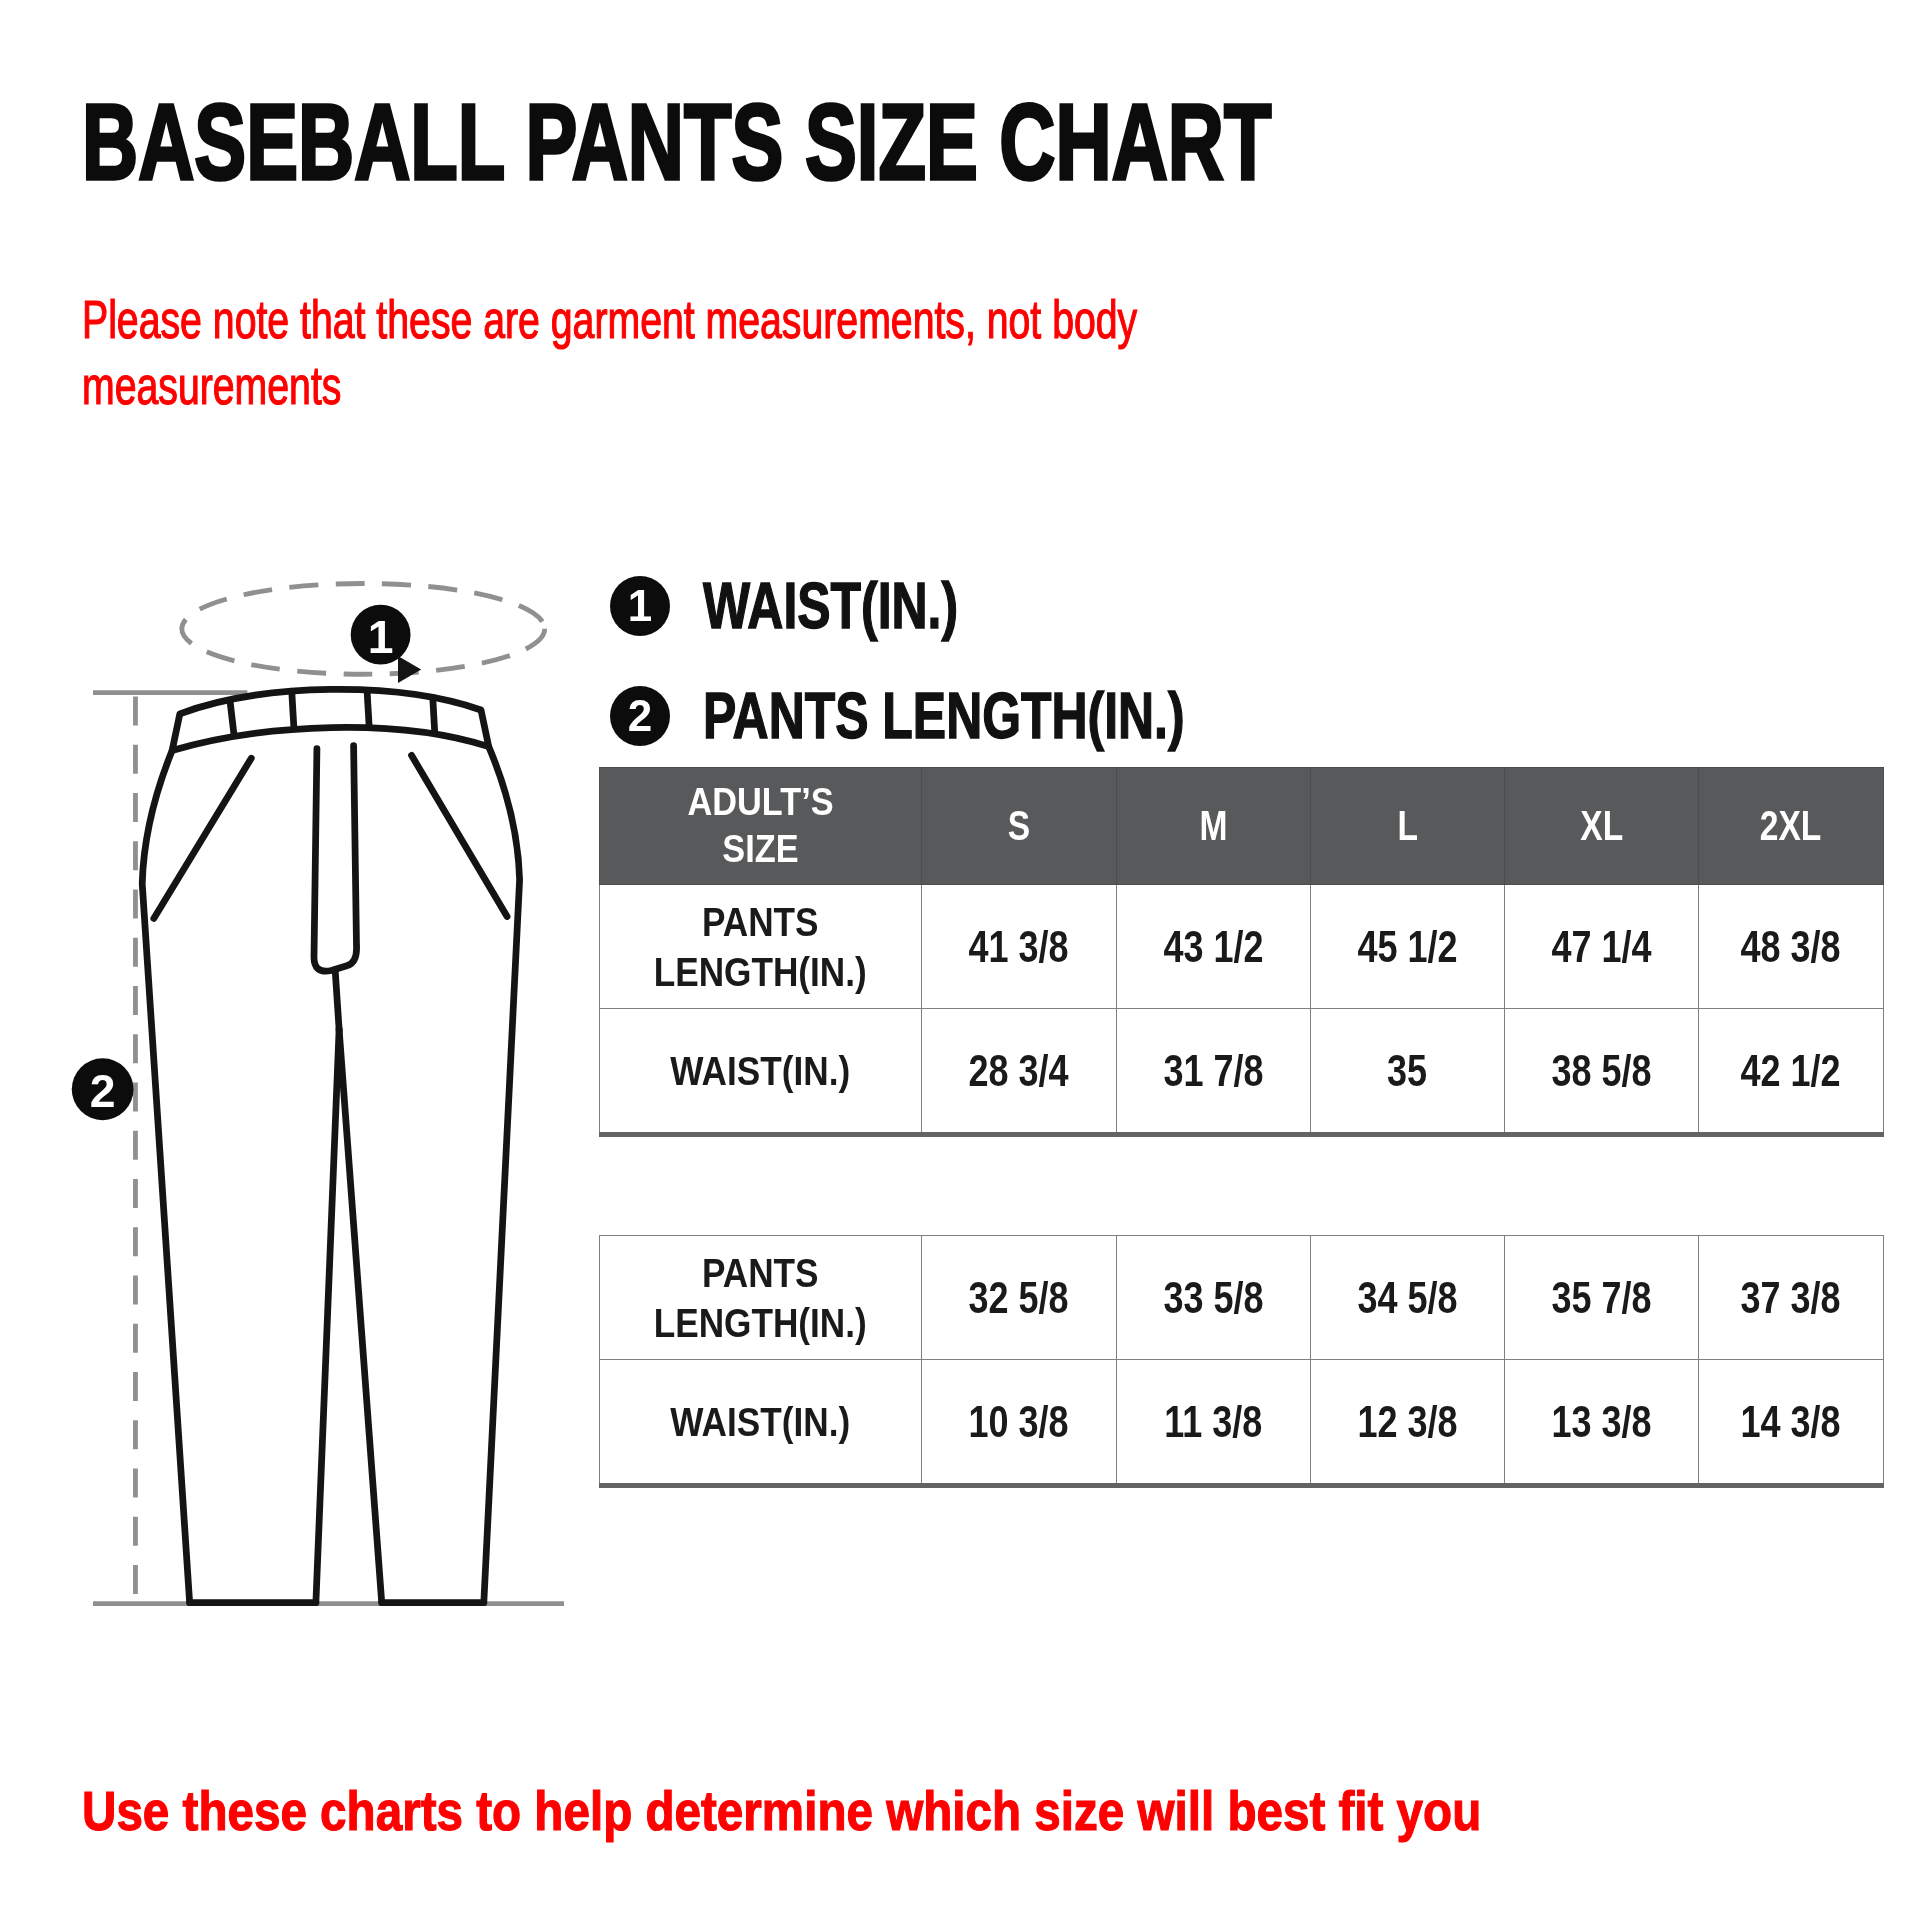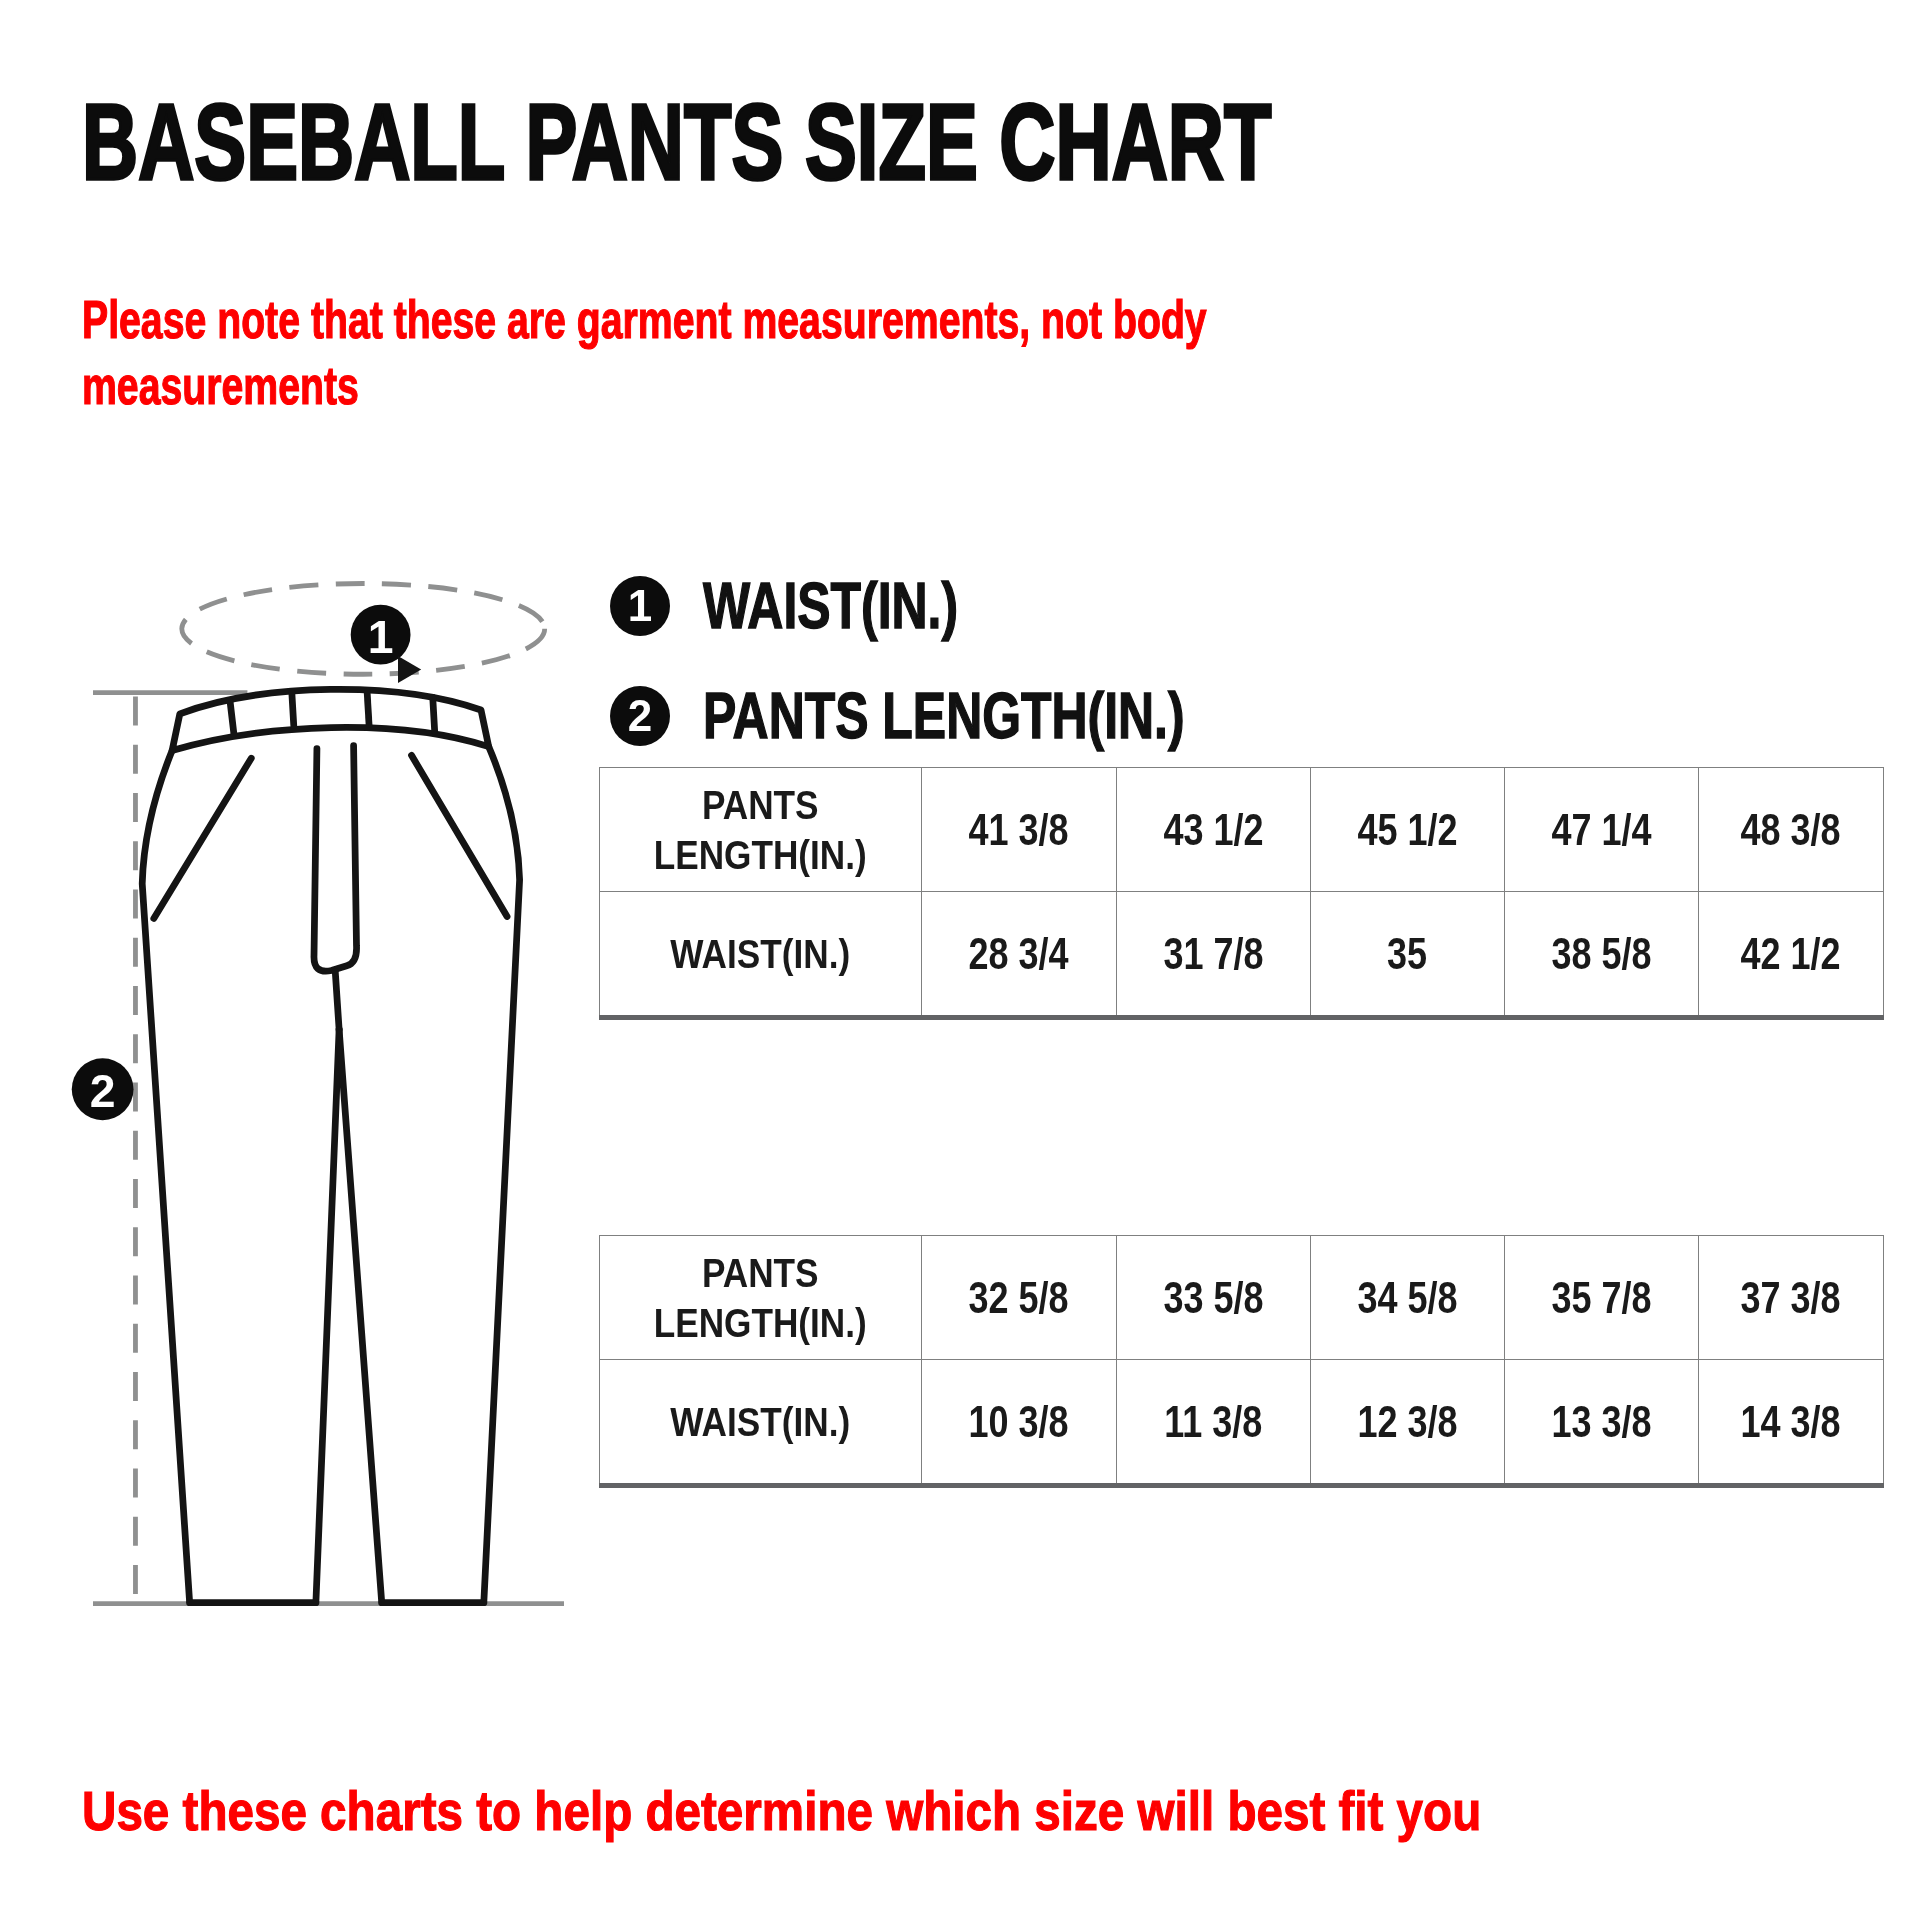--- a/index.html
+++ b/index.html
@@ -3,21 +3,21 @@
 <meta charset="utf-8">
 <style>
   html,body{margin:0;padding:0;background:#ffffff;}
   .canvas{position:relative;width:1924px;height:1931px;background:#ffffff;
           font-family:"Liberation Sans",sans-serif;overflow:hidden;margin-top:9px;}
 
   
   #title{position:absolute;left:82px;top:70px;font-size:108px;font-weight:bold;
          color:#0c0c0c;white-space:nowrap;transform:scaleX(.72);
          transform-origin:left top;-webkit-text-stroke:3.4px #0c0c0c;}
-  #note{position:absolute;left:82px;top:278px;font-size:53px;font-weight:bold;
+  #note{position:absolute;left:82px;top:278px;font-size:53px;font-weight:normal;
         color:#fe0000;line-height:1.25;}
   #note .line{display:block;white-space:nowrap;transform:scaleX(.74);
         transform-origin:left center;-webkit-text-stroke:1.2px #fe0000;}
   #footer{position:absolute;left:82px;top:1769px;font-size:56px;font-weight:bold;
         color:#fe0000;white-space:nowrap;transform:scaleX(.85);
         transform-origin:left top;-webkit-text-stroke:1.2px #fe0000;}
 
   
   .legend-row{position:absolute;left:610px;display:flex;align-items:center;gap:33px;}
   #legend-row-1{top:560px;}
@@ -109,20 +109,30 @@
   <table class="size-table" id="adult-table">
     <colgroup>
       <col style="width:322px">
         <col style="width:195px">
         <col style="width:194px">
       <col style="width:194px">
         <col style="width:194px">
         <col style="width:185px">
     </colgroup>
     <tbody>
+        <tr>
+      <th>
+            <span class="hdr-corner">ADULT’S SIZE</span>
+          </th>
+      <th><span class="hdr">S</span></th>
+      <th><span class="hdr">M</span></th>
+      <th><span class="hdr">L</span></th>
+      <th><span class="hdr">XL</span></th>
+      <th><span class="hdr">2XL</span></th>
+    </tr>
     <tr>
       <td>
             <span class="rowlabel">PANTS LENGTH(IN.)</span>
           </td>
       <td><span class="val">41 3/8</span></td>
       <td><span class="val">43 1/2</span></td>
       <td><span class="val">45 1/2</span></td>
       <td><span class="val">47 1/4</span></td>
       <td><span class="val">48 3/8</span></td>
     </tr>

